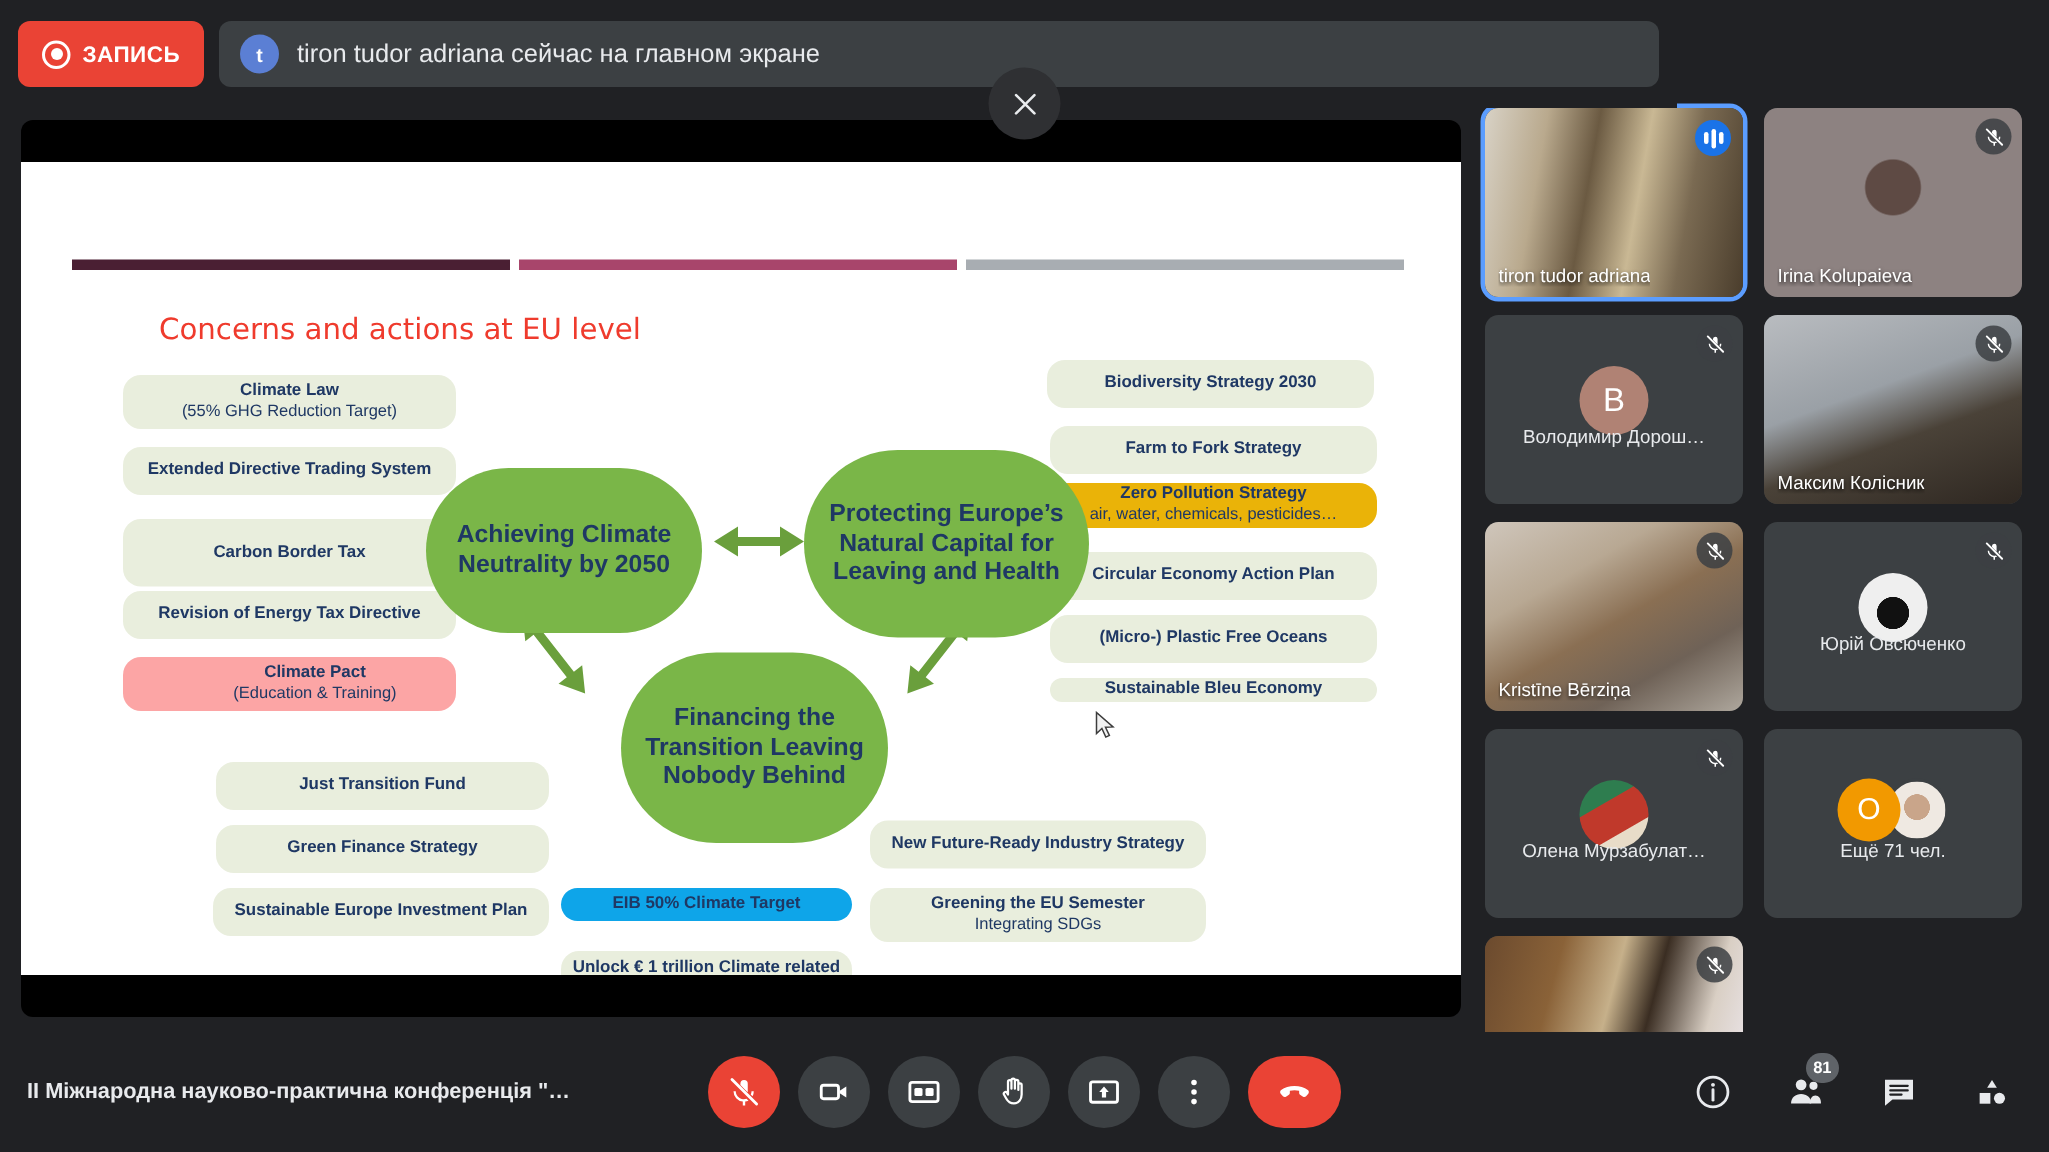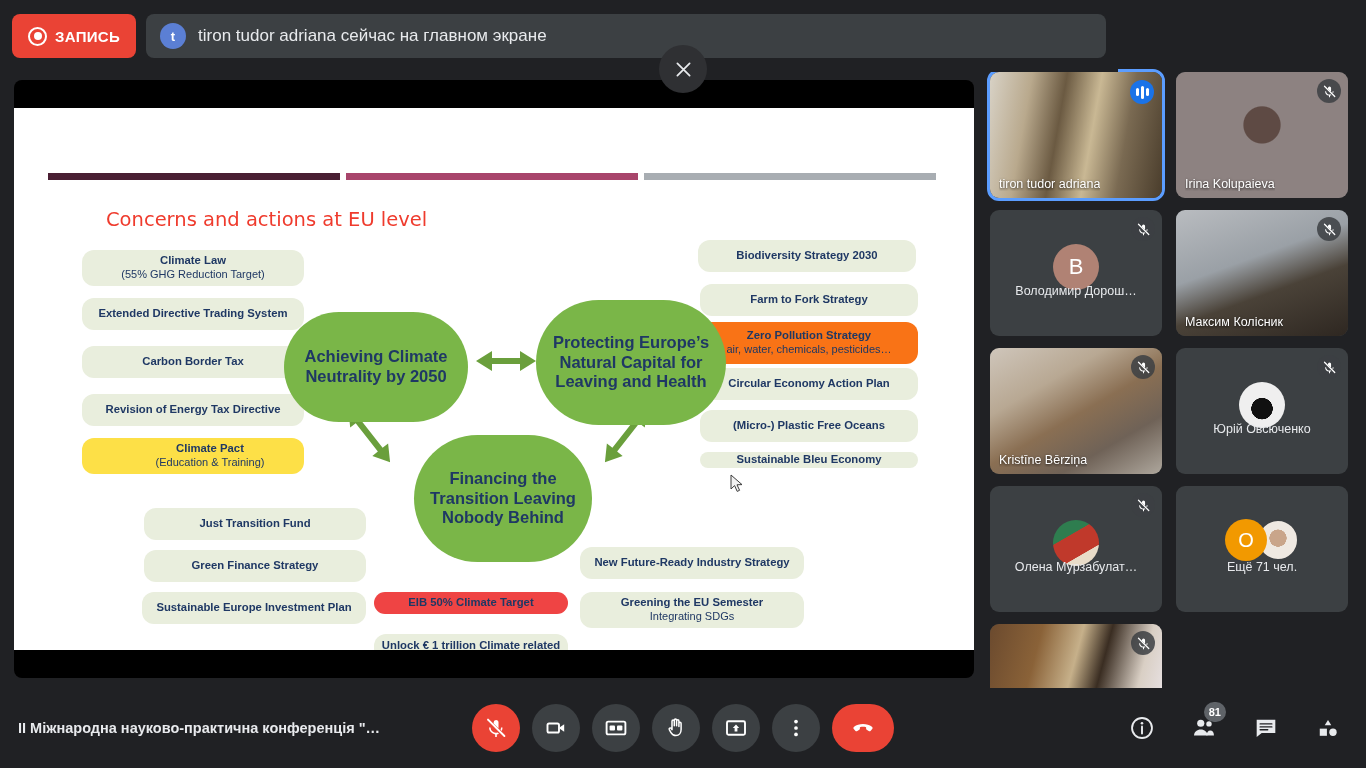--- a/index.html
+++ b/index.html
@@ -218,37 +218,37 @@
       </svg>
 
       <div id="slide-boxes">
           <div class="gbox" style="left: 68px; top: 142px; width: 222px; height: 36px; background: rgb(233, 238, 221); color: rgb(31, 56, 100);">
             <div>Climate Law</div>
             <div class="sub">(55% GHG Reduction Target)</div>
           </div>
           <div class="gbox" style="left: 68px; top: 190px; width: 222px; height: 32px; background: rgb(233, 238, 221); color: rgb(31, 56, 100);">
             <div>Extended Directive Trading System</div>
           </div>
-          <div class="gbox" style="left: 68px; top: 238px; width: 222px; height: 32px; background: rgb(233, 238, 221); color: rgb(31, 56, 100);">
+          <div class="gbox" style="left: 68px; top: 238px; width: 222px; height: 45px; background: rgb(233, 238, 221); color: rgb(31, 56, 100);">
             <div>Carbon Border Tax</div>
           </div>
           <div class="gbox" style="left: 68px; top: 286px; width: 222px; height: 32px; background: rgb(233, 238, 221); color: rgb(31, 56, 100);">
             <div>Revision of Energy Tax Directive</div>
           </div>
-          <div class="gbox" style="left: 68px; top: 330px; width: 222px; height: 36px; background: #fde047; color: rgb(31, 56, 100); padding-left: 40px;">
+          <div class="gbox" style="left: 68px; top: 330px; width: 222px; height: 36px; background: #fca5a5; color: rgb(31, 56, 100); padding-left: 40px;">
             <div>Climate Pact</div>
             <div class="sub">(Education &amp; Training)</div>
           </div>
           <div class="gbox" style="left: 684px; top: 132px; width: 218px; height: 32px; background: rgb(233, 238, 221); color: rgb(31, 56, 100);">
             <div>Biodiversity Strategy 2030</div>
           </div>
           <div class="gbox" style="left: 686px; top: 176px; width: 218px; height: 32px; background: rgb(233, 238, 221); color: rgb(31, 56, 100);">
             <div>Farm to Fork Strategy</div>
           </div>
-          <div class="gbox" style="left: 686px; top: 214px; width: 218px; height: 42px; background: #f97316; color: rgb(31, 56, 100);">
+          <div class="gbox" style="left: 686px; top: 214px; width: 218px; height: 30px; background: #eab308; color: rgb(31, 56, 100);">
             <div>Zero Pollution Strategy</div>
             <div class="sub">air, water, chemicals, pesticides…</div>
           </div>
           <div class="gbox" style="left: 686px; top: 260px; width: 218px; height: 32px; background: rgb(233, 238, 221); color: rgb(31, 56, 100);">
             <div>Circular Economy Action Plan</div>
           </div>
           <div class="gbox" style="left: 686px; top: 302px; width: 218px; height: 32px; background: rgb(233, 238, 221); color: rgb(31, 56, 100);">
             <div>(Micro-) Plastic Free Oceans</div>
           </div>
           <div class="gbox" style="left: 686px; top: 344px; width: 218px; height: 16px; background: rgb(233, 238, 221); color: rgb(31, 56, 100);">
@@ -256,21 +256,21 @@
           </div>
           <div class="gbox" style="left: 130px; top: 400px; width: 222px; height: 32px; background: rgb(233, 238, 221); color: rgb(31, 56, 100);">
             <div>Just Transition Fund</div>
           </div>
           <div class="gbox" style="left: 130px; top: 442px; width: 222px; height: 32px; background: rgb(233, 238, 221); color: rgb(31, 56, 100);">
             <div>Green Finance Strategy</div>
           </div>
           <div class="gbox" style="left: 128px; top: 484px; width: 224px; height: 32px; background: rgb(233, 238, 221); color: rgb(31, 56, 100);">
             <div>Sustainable Europe Investment Plan</div>
           </div>
-          <div class="gbox" style="left: 360px; top: 484px; width: 194px; height: 22px; background: #ef4444; color: rgb(31, 56, 100);">
+          <div class="gbox" style="left: 360px; top: 484px; width: 194px; height: 22px; background: #0ea5e9; color: rgb(31, 56, 100);">
             <div>EIB 50% Climate Target</div>
           </div>
           <div class="gbox" style="left: 360px; top: 526px; width: 194px; height: 38px; background: rgb(233, 238, 221); color: rgb(31, 56, 100);">
             <div>Unlock € 1 trillion Climate related investments next decade</div>
           </div>
           <div class="gbox" style="left: 566px; top: 439px; width: 224px; height: 32px; background: rgb(233, 238, 221); color: rgb(31, 56, 100);">
             <div>New Future-Ready Industry Strategy</div>
           </div>
           <div class="gbox" style="left: 566px; top: 484px; width: 224px; height: 36px; background: rgb(233, 238, 221); color: rgb(31, 56, 100);">
             <div>Greening the EU Semester</div>

